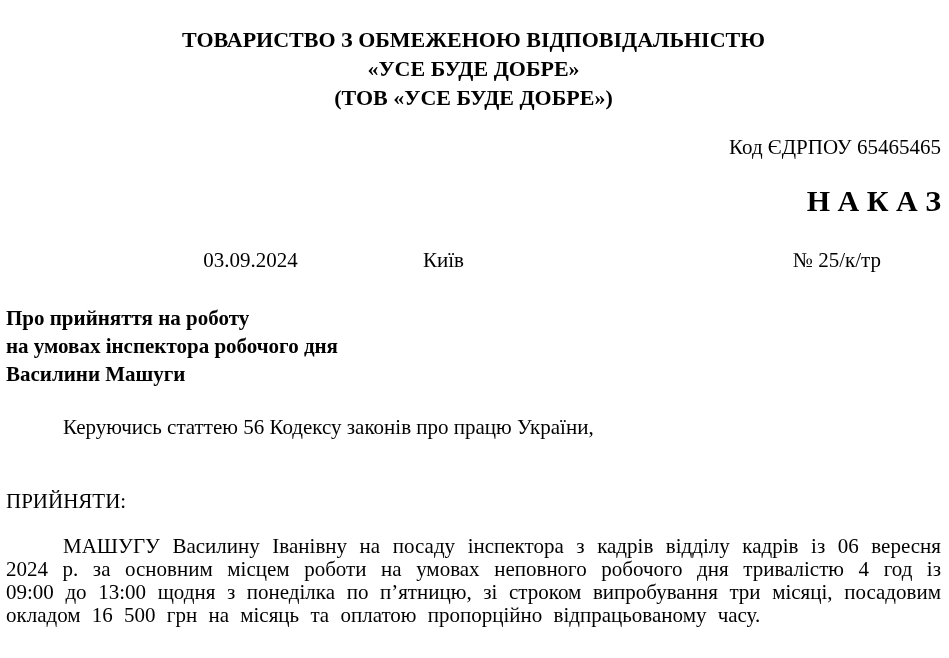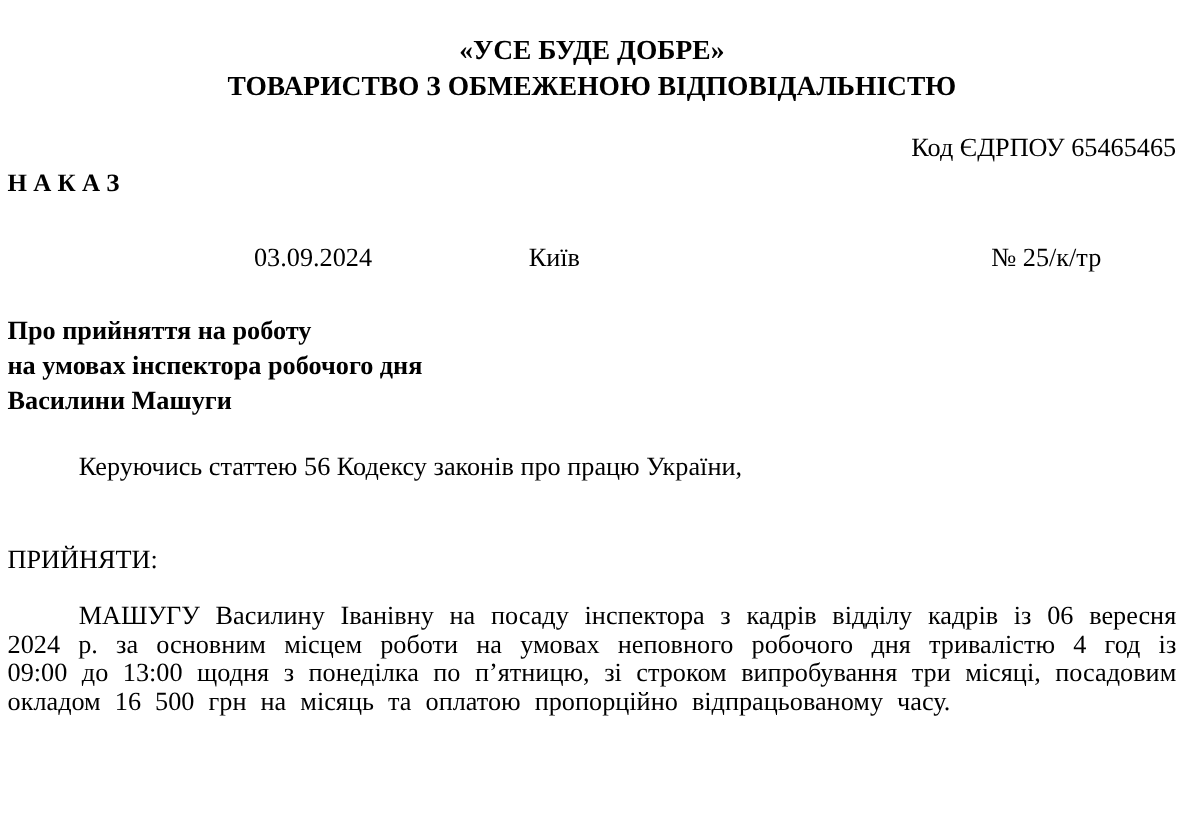--- a/index.html
+++ b/index.html
@@ -28,24 +28,25 @@
     text-align: center;
     font-weight: bold;
     font-size: 22px;
     line-height: 29px;
   }
   .edrpou {
     text-align: right;
     margin-top: 22px;
   }
   .order-title {
-    text-align: left;
+    text-align: right;
     font-weight: bold;
-    font-size: 20px;
+    font-size: 30px;
     line-height: 30px;
+    margin-top: 25px;
   }
   .date-row {
     display: flex;
     margin-top: 31px;
   }
   .date-row .cell {
     flex: 1 1 0;
   }
   .date-row .cell-left   { text-align: right; }
   .date-row .cell-center { text-align: center; }
@@ -69,22 +70,23 @@
     word-spacing: 6px;
     line-height: 23px;
   }
 </style>
 </head>
 <body>
 
 <div class="page">
 
   <header class="company">
+    <div>ТОВАРИСТВО З ОБМЕЖЕНОЮ ВІДПОВІДАЛЬНІСТЮ</div>
     <div>«УСЕ БУДЕ ДОБРЕ»</div>
-    <div>ТОВАРИСТВО З ОБМЕЖЕНОЮ ВІДПОВІДАЛЬНІСТЮ</div>
+    <div>(ТОВ «УСЕ БУДЕ ДОБРЕ»)</div>
   </header>
 
   <div class="edrpou">Код ЄДРПОУ 65465465</div>
 
   <h1 class="order-title">Н А К А З</h1>
 
   <div class="date-row">
     <span class="cell cell-left">03.09.2024</span>
     <span class="cell cell-center">Київ</span>
     <span class="cell cell-right">№ 25/к/тр</span>

